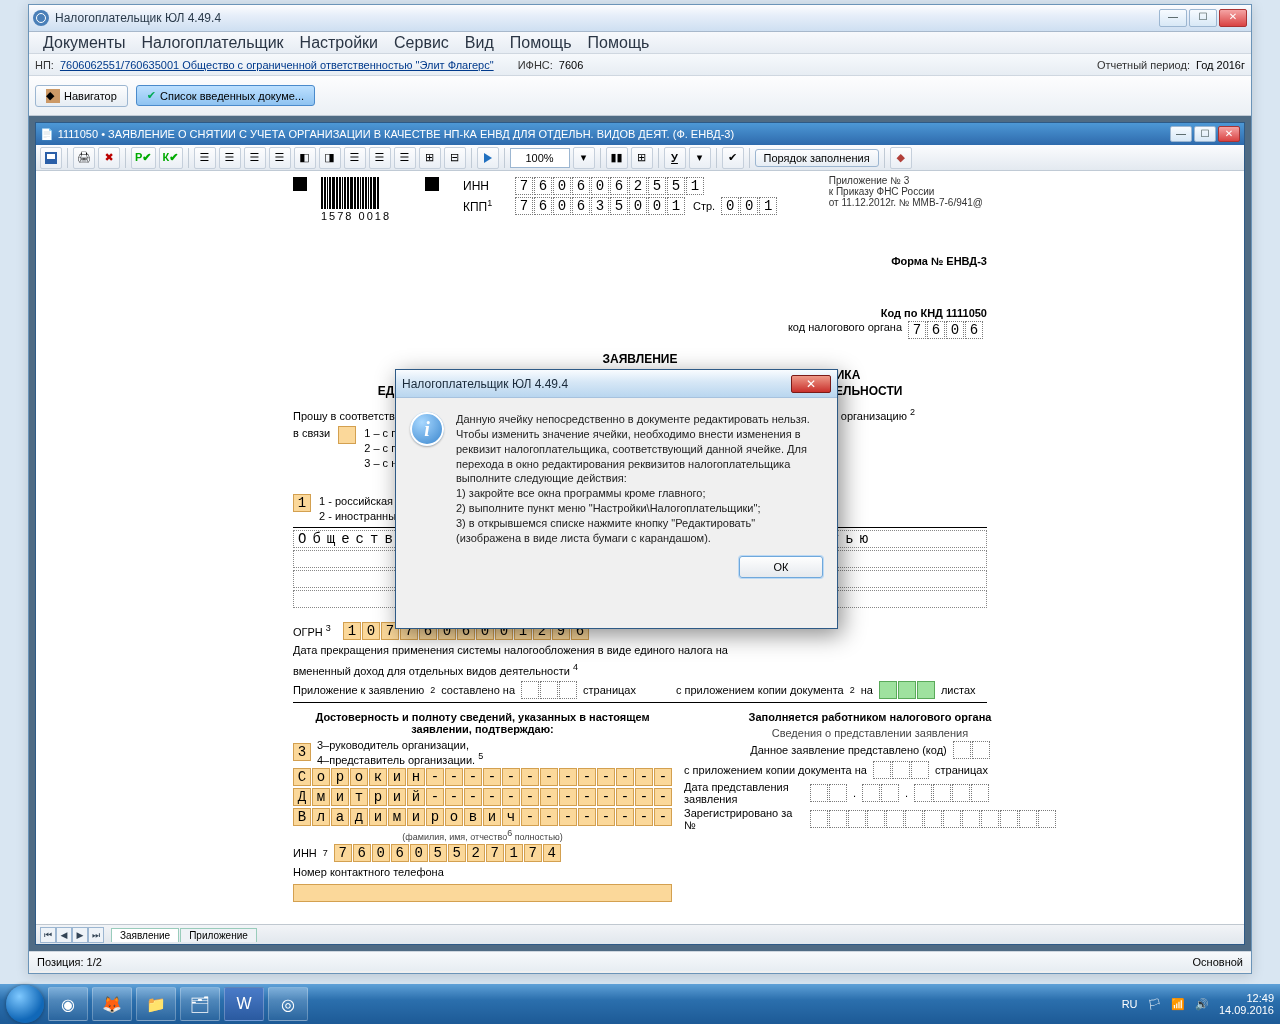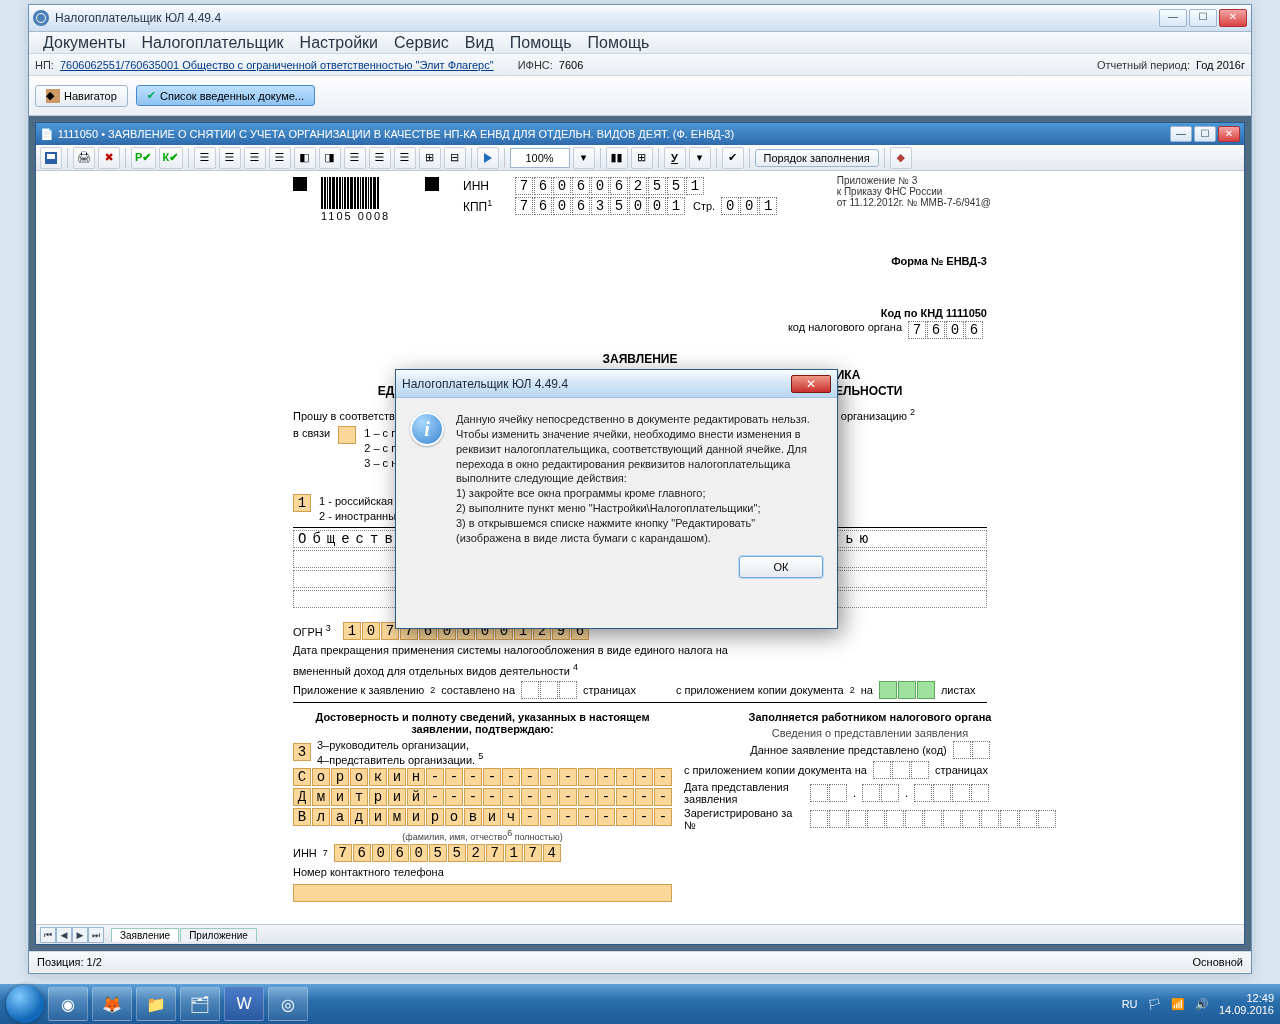--- a/index.html
+++ b/index.html
@@ -36,21 +36,21 @@
 .barcode .bars{display:flex;gap:1px;height:32px}
 .barcode .bars div{width:2px;background:#000}
 .barcode .num{font-size:11px;letter-spacing:2px;margin-top:1px}
 .sq{position:absolute;width:14px;height:14px;background:#000}
 .hdr-row{display:flex;align-items:center;margin-left:170px;gap:6px;margin-bottom:2px}
 .hdr-row .lbl{width:46px;font-size:12px}
 .cells{display:flex;gap:1px}
 .cell{width:18px;height:18px;border:1px dotted #7a7a7a;text-align:center;line-height:16px;font-family:'Courier New',monospace;font-size:14px}
 .cell.y{background:#fbd89a;border:1px solid #d3a050}
 .cell.g{background:#9fe29f;border:1px solid #5aaa5a}
-.appx{position:absolute;right:4px;top:2px;font-size:10px;color:#333}
+.appx{position:absolute;right:12px;top:2px;font-size:10px;color:#333}
 .form-code{text-align:right;margin-top:40px;font-weight:bold;font-size:11px}
 .tax-row{text-align:right;margin-top:2px;font-size:11px;display:flex;justify-content:flex-end;align-items:flex-start;gap:6px;padding-right:4px}
 .title{text-align:center;font-weight:bold;font-size:12px;margin:12px 0 6px;line-height:1.35}
 .para{font-size:11px;line-height:1.35;margin:3px 0}
 .ind{margin-left:86px}
 .num-cell{display:inline-flex;vertical-align:middle}
 .long-input{width:100%;height:18px;border:1px dotted #888;background:#fff;font-family:'Courier New',monospace;font-size:14px;letter-spacing:6px;padding-left:4px;margin:1px 0}
 .long-input.y{background:#fbd89a;border:1px solid #d3a050}
 .caption{text-align:center;font-size:9px;color:#444}
 .two-col{display:flex;gap:12px;margin-top:8px}
@@ -206,21 +206,21 @@
                 <div></div>
                 <div></div>
                 <div style="width:1px"></div>
                 <div></div>
                 <div></div>
                 <div style="width:1px"></div>
                 <div></div>
                 <div style="width:3px"></div>
                 <div></div>
               </div>
-            <div class="num">1105 0008</div>
+            <div class="num">1578 0018</div>
           </div>
 
           <div class="appx">
             <div>Приложение № 3</div>
             <div>к Приказу ФНС России</div>
             <div>от 11.12.2012г. № MMB-7-6/941@</div>
           </div>
 
           <div class="hdr-row">
             <span class="lbl">ИНН</span>

